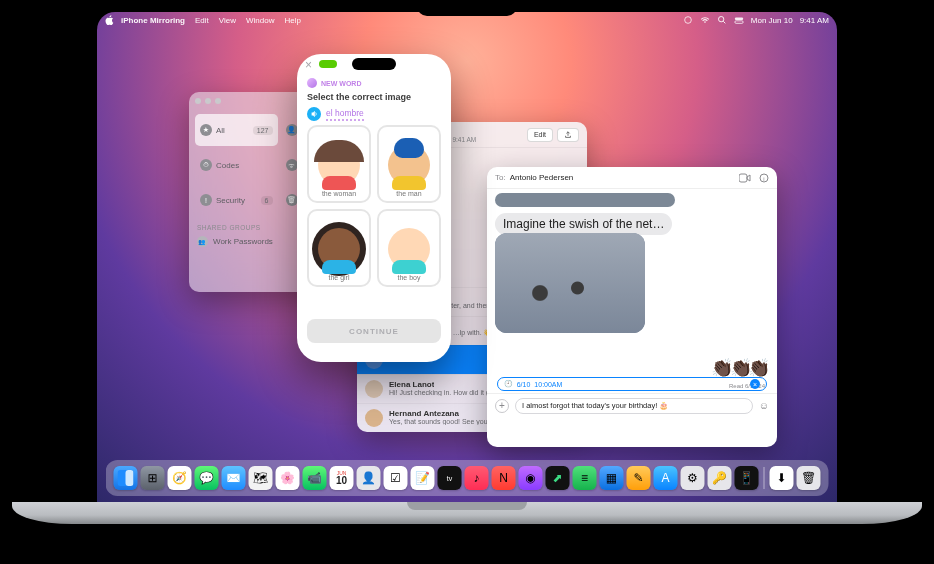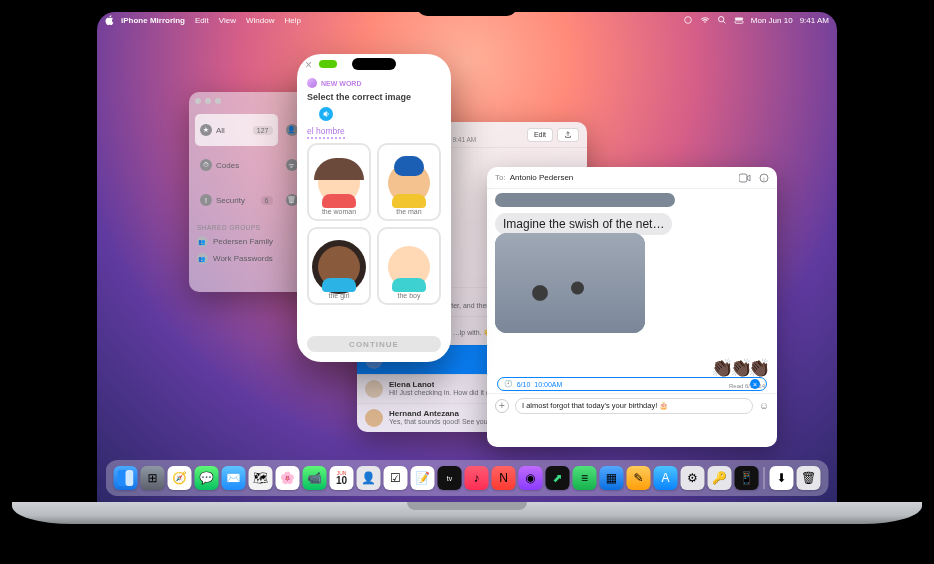--- a/index.html
+++ b/index.html
@@ -84,40 +84,40 @@
 
 
 .iphone{position:absolute;left:200px;top:42px;width:154px;height:308px;border-radius:24px;background:#fff;box-shadow:0 18px 40px rgba(0,0,0,.45);overflow:hidden;z-index:90;}
 .ip-top{height:24px;position:relative;}
 .ip-notch{position:absolute;left:50%;top:4px;transform:translateX(-50%);width:44px;height:12px;border-radius:8px;background:#000;}
 .ip-close{position:absolute;left:8px;top:6px;width:10px;height:10px;color:#a5a5aa;font-size:12px;line-height:10px;}
 .ip-pill{position:absolute;left:22px;top:6px;width:18px;height:8px;border-radius:5px;background:#58cc02;}
 .ip-tag{display:flex;align-items:center;gap:4px;padding:0 10px;font-size:7px;color:#c182e8;font-weight:700;}
 .ip-tag .sparkle{width:10px;height:10px;border-radius:50%;background:linear-gradient(135deg,#e6b8ff,#b274e6);} 
 .ip-q{padding:4px 10px 2px;font-size:9px;font-weight:700;color:#3c3c3c;}
-.ip-audio{margin:2px 10px 4px;display:inline-flex;align-items:center;gap:5px;flex-direction:column;}
+.ip-audio{margin:2px 10px 4px;display:inline-flex;align-items:center;gap:5px;}
 .ip-audio .spk{width:14px;height:14px;border-radius:50%;background:#1cb0f6;display:flex;align-items:center;justify-content:center;}
 .ip-audio .wd{font-size:8.5px;color:#b274e6;border-bottom:2px dotted #d0a4ee;padding-bottom:1px;}
 .cards{display:grid;grid-template-columns:1fr 1fr;gap:6px;padding:0 10px;}
 .card{border:2px solid #e5e5e5;border-radius:10px;height:78px;display:flex;flex-direction:column;align-items:center;justify-content:flex-end;padding:4px;}
 .card .face{width:42px;height:42px;border-radius:50%;position:relative;margin-bottom:4px;}
 .card .lbl{font-size:7px;color:#777;}
 .f-woman{background:#ffd8b5;}
 .f-woman::after{content:"";position:absolute;inset:-4px -4px auto -4px;height:22px;border-radius:22px 22px 0 0;background:#6b4a3b;}
 .f-man{background:#f3c28e;}
 .f-man::before{content:"";position:absolute;left:50%;top:-6px;transform:translateX(-50%);width:30px;height:20px;border-radius:14px 14px 10px 10px;background:#1b5fb4;}
 .f-girl{background:#8a5a3c;}
 .f-girl::before{content:"";position:absolute;inset:-6px;border-radius:50%;background:#2f2420;z-index:-1;}
 .f-boy{background:#ffd8b5;}
 .shirt{position:absolute;bottom:-4px;left:50%;transform:translateX(-50%);width:34px;height:14px;border-radius:8px 8px 4px 4px;}
 .s-red{background:#e55;}
 .s-blue{background:#2bb3e6;}
 .s-yel{background:#f2c52e;}
 .s-cyan{background:#3dd1d1;}
-.ip-cont{position:absolute;left:10px;right:10px;bottom:10px;height:16px;border-radius:8px;background:#e5e5e5;color:#aeaeb2;display:flex;align-items:center;justify-content:center;font-size:8px;font-weight:700;letter-spacing:1px;}
+.ip-cont{position:absolute;left:10px;right:10px;bottom:19px;height:24px;border-radius:8px;background:#e5e5e5;color:#aeaeb2;display:flex;align-items:center;justify-content:center;font-size:8px;font-weight:700;letter-spacing:1px;}
 
 
 .dock{position:absolute;left:50%;bottom:6px;transform:translateX(-50%);height:36px;padding:4px 8px;border-radius:12px;background:rgba(255,255,255,.28);backdrop-filter:blur(10px);display:flex;align-items:center;gap:3px;z-index:50;}
 .dock .app{width:24px;height:24px;border-radius:6px;background:linear-gradient(#fff,#e8e8ec);box-shadow:0 1px 2px rgba(0,0,0,.2);display:flex;align-items:center;justify-content:center;font-size:12px;}
 .dock .sep{width:1px;height:22px;background:rgba(255,255,255,.5);margin:0 2px;}
 .app.finder{background:linear-gradient(#4aa9ff,#1373e6);}
 .app.launch{background:linear-gradient(#8f97a3,#5b616b);}
 .app.safari{background:#fff;}
 .app.msg{background:linear-gradient(#5ff777,#07c160);}
 .app.mail{background:linear-gradient(#5ec3ff,#1e8cff);}
@@ -232,24 +232,20 @@
             <span class="badge">6</span>
           </div>
           <div class="pw-cell">
             <span class="pw-dot" style="background:#8e8e93">🗑</span>
             <span>Deleted</span>
           </div>
         </div>
         <div class="pw-sect">SHARED GROUPS</div>
         <div class="pw-row">
           <span class="ic">👥</span>
-          <span>Pedersen Family</span>
-        </div>
-        <div class="pw-row">
-          <span class="ic">👥</span>
           <span>Work Passwords</span>
         </div>
       </div>
 
       <div class="win win-msg-bg">
         <div class="msg-hdr">
           <div class="et-ic">E</div>
           <div class="et-t">
             <b>Etsy</b>
             <span>Last modified today at 9:41 AM</span>

